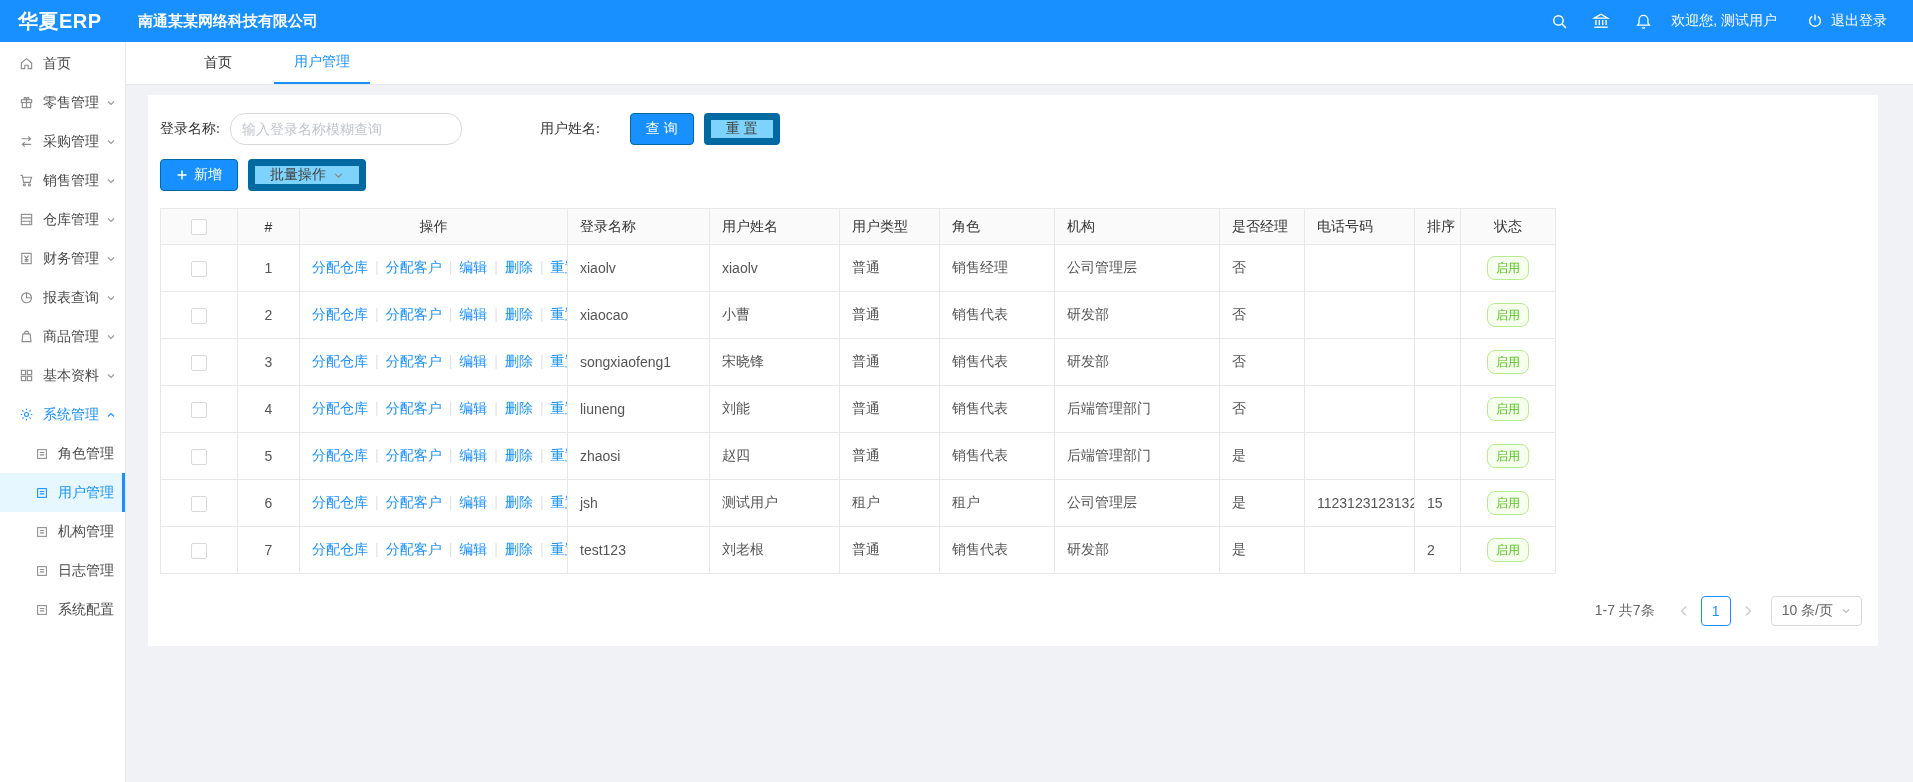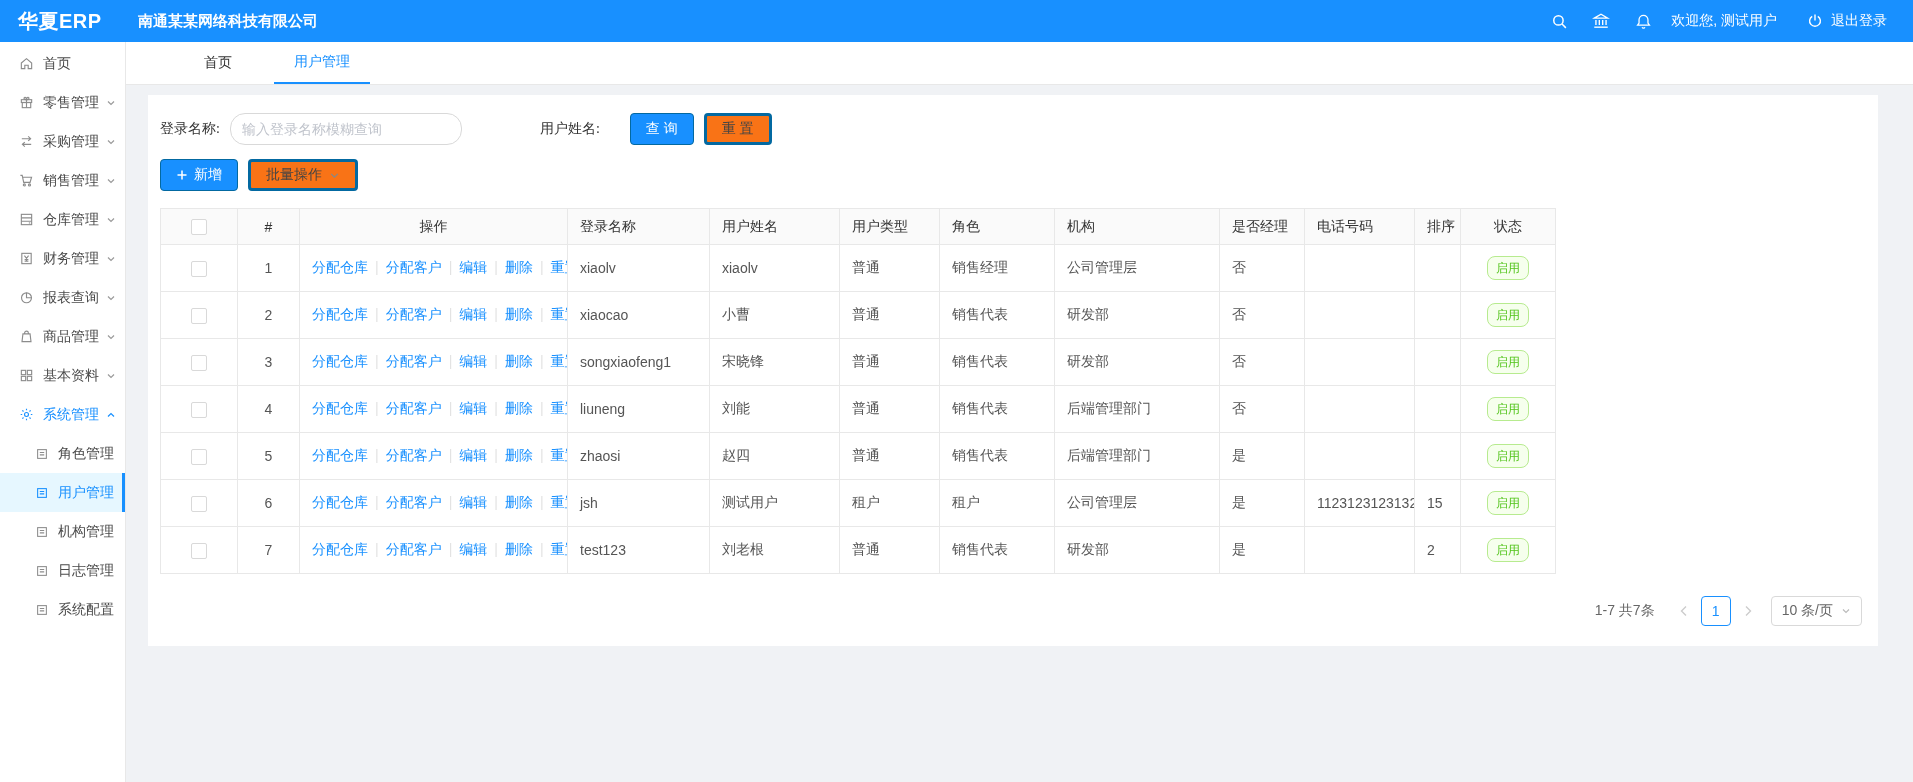--- a/index.html
+++ b/index.html
@@ -63,21 +63,21 @@
   .form-row { display:flex; align-items:center; }
   .form-label { font-size:14px; color:#333; margin-right:10px; white-space:nowrap;font-family:Liberation Serif, serif; }
   .input {
     width:232px; height:32px; border:1px solid #d9d9d9; border-radius:15px;
     padding:0 11px; font-size:14px; color:#333; outline:none;
   }
   .input::placeholder { color:#c0c4cc; }
   .gap-lg { margin-left:78px; }
   .btn { height:32px; border-radius:4px; font-size:14px; cursor:pointer; display:inline-flex; align-items:center; justify-content:center; padding:0 15px; }
   .btn-primary { background:#1890ff; border:1px solid #0369a1; color:#fff; }
-  .btn-default { background:#f97316; border:3px solid #0369a1; color:#444; }
+  .btn-default { background:#7dd3fc; border:7px solid #0369a1; color:#444; }
   .btn-query { margin-left:20px; }
   .btn-reset { margin-left:10px; }
 
   .toolbar { display:flex; align-items:center; margin-top:14px; }
   .btn-add .plus { display:flex; margin-right:6px; }
   .btn-batch { margin-left:10px; }
   .btn-batch .chev { display:flex; margin-left:7px; color:#888; }
 
   
   table.user-table { border-collapse:collapse; table-layout:fixed; width:1395px; margin-top:17px; font-size:14px; }

